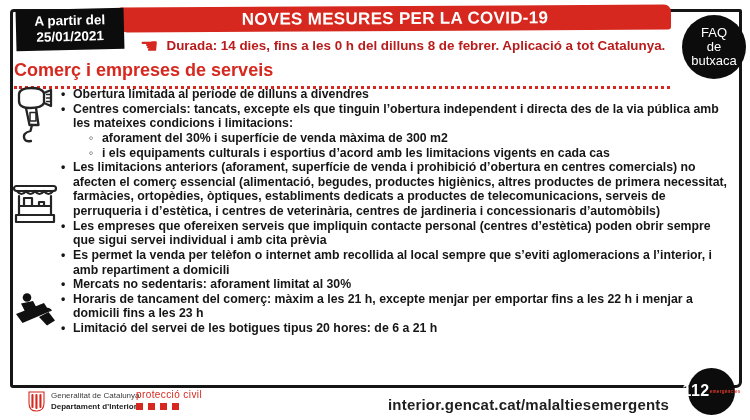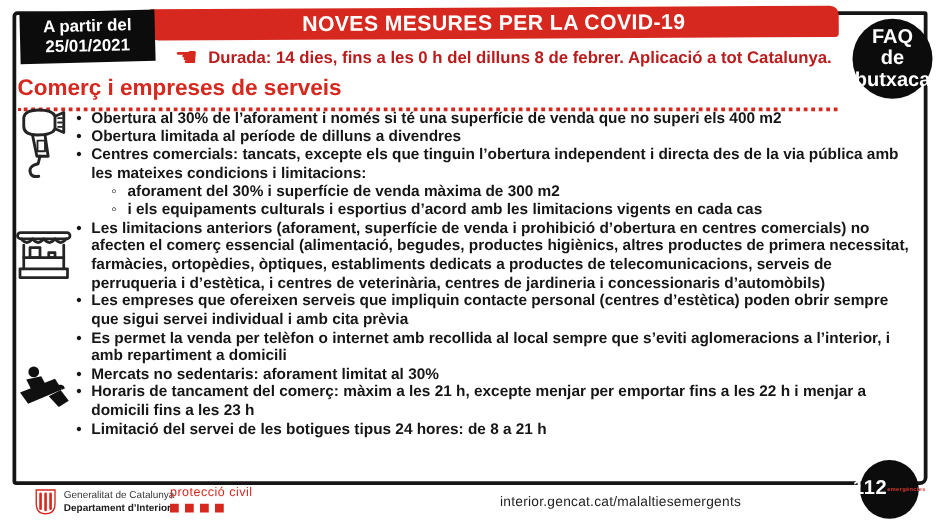--- a/index.html
+++ b/index.html
@@ -26,21 +26,21 @@
   .duration {
     position:absolute; left:130px; top:35px; width:545px; z-index:3;
     display:flex; align-items:center; justify-content:center; gap:8px;
   }
   .hand-icon { color:#d6281e; font-size:21px; line-height:1; font-family:"DejaVu Sans", sans-serif; transform:translateY(1px); }
   .duration-text { font-weight:700; font-size:13.4px; color:#b91c1c; }
   .faq-badge {
     position:absolute; right:4px; top:15px; width:64px; height:64px; border-radius:50%;
     background:#0c0c0c; color:#fff; z-index:5;
     display:flex; flex-direction:column; align-items:center; justify-content:center;
-    font-weight:700; font-size:16px; line-height:1.08; text-align:center;margin-left:20px;
+    font-weight:400; font-size:13px; line-height:1.08; text-align:center;margin-left:20px;
   }
   .section-title {
     position:absolute; left:14px; top:60px; width:656px; z-index:2;
     color:#d6281e; font-weight:700; font-size:18px;
     border-bottom:3px dotted #d6281e; padding-bottom:5px;
   }
   .bullets {
     position:absolute; left:60px; top:87px; width:674px;
     margin:0; padding:0; list-style:none;
     font-size:12.3px; font-weight:700; color:#161616; line-height:1.19;
@@ -54,21 +54,21 @@
   .icon-dryer { left:14px; top:86px; }
   .icon-stall { left:12px; top:184px; }
   .icon-esc   { left:14px; top:292px; }
   .footer-gov { position:absolute; left:28px; top:391px; display:flex; gap:6px; align-items:center; }
   .gov-text { font-size:8px; line-height:1.3; color:#3a3a3a; }
   .gov-text .dept { font-weight:700; color:#1c1c1c; }
   .civil { position:absolute; left:136px; top:389px; }
   .civil-label { color:#d6281e; font-weight:400; font-size:10px; letter-spacing:.4px; }
   .civil-squares { display:flex; gap:5px; margin-top:3px; }
   .civil-squares i { width:7px; height:7px; background:#d6281e; display:block; }
-  .url { position:absolute; left:400px; top:396px; font-weight:400; font-size:11px; color:#1f1f1f; letter-spacing:.2px; }
+  .url { position:absolute; left:388px; top:396px; font-weight:700; font-size:15px; color:#1f1f1f; letter-spacing:.2px; }
   .badge-112 {
     position:absolute; left:688px; top:368px; width:47px; height:47px; border-radius:50%;
     background:#0c0c0c; z-index:6;
     display:flex; flex-direction:row; align-items:center; justify-content:center;
   }
   .badge-112 .bar { width:26px; height:2px; background:#fff; margin:1px 0; }
   .badge-112 .num { font-weight:700; font-size:16px; color:#fff; line-height:1.05; letter-spacing:.5px; }
   .badge-112 .emerg { font-size:4.5px; color:#e0392b; font-weight:700; letter-spacing:.3px; }
   svg { display:block; }
 </style>
@@ -130,35 +130,34 @@
       <circle cx="13" cy="5.5" r="4.3"></circle>
       <path d="M7 11.5 L19 9 L22.5 15.5 L11 19.5 Z"></path>
       <path d="M2 22 L30 11 L35.5 19.5 L8.5 31 Z"></path>
       <path d="M25 25 l9.5 -5 6.5 8.5 -8 5 z"></path>
       <path d="M31 17 a4.3 4.3 0 0 1 7 1.5 l-2.4 1.3 a1.6 1.6 0 0 0 -2.4 -1 z"></path>
     </g>
   </svg>
 </div>
 
 <ul class="bullets">
-  <li class="b">Obertura al 30% de l’aforament i només si té una superfície de venda que no superi els 400 m2</li>
   <li class="b">Obertura limitada al període de dilluns a divendres</li>
   <li class="b">
     <span>Centres comercials: tancats, excepte els que tinguin l’obertura independent i directa des de la via pública amb les mateixes condicions i limitacions:</span>
     <ul class="sub">
       <li class="s">aforament del 30% i superfície de venda màxima de 300 m2</li>
       <li class="s">i els equipaments culturals i esportius d’acord amb les limitacions vigents en cada cas</li>
     </ul>
   </li>
   <li class="b">Les limitacions anteriors (aforament, superfície de venda i prohibició d’obertura en centres comercials) no afecten el comerç essencial (alimentació, begudes, productes higiènics, altres productes de primera necessitat, farmàcies, ortopèdies, òptiques, establiments dedicats a productes de telecomunicacions, serveis de perruqueria i d’estètica, i centres de veterinària, centres de jardineria i concessionaris d’automòbils)</li>
   <li class="b">Les empreses que ofereixen serveis que impliquin contacte personal (centres d’estètica) poden obrir sempre que sigui servei individual i amb cita prèvia</li>
   <li class="b">Es permet la venda per telèfon o internet amb recollida al local sempre que s’eviti aglomeracions a l’interior, i amb repartiment a domicili</li>
   <li class="b">Mercats no sedentaris: aforament limitat al 30%</li>
   <li class="b">Horaris de tancament del comerç: màxim a les 21 h, excepte menjar per emportar fins a les 22 h i menjar a domicili fins a les 23 h</li>
-  <li class="b">Limitació del servei de les botigues tipus 24 hores: de 8 a 21 h</li>
+  <li class="b">Limitació del servei de les botigues tipus 20 hores: de 6 a 21 h</li>
 </ul>
 
 <div class="footer-gov">
   <span>
     <svg width="17" height="21" viewBox="0 0 17 21">
       <path d="M1 1 h15 v11 q0 8 -7.5 8 q-7.5 0 -7.5 -8 Z" fill="#fff" stroke="#d6281e" stroke-width="1.1"></path>
       <g fill="#d6281e">
         <rect x="3.4" y="3" width="2.1" height="14" rx="1"></rect>
         <rect x="7.4" y="3" width="2.1" height="15" rx="1"></rect>
         <rect x="11.4" y="3" width="2.1" height="14" rx="1"></rect>

